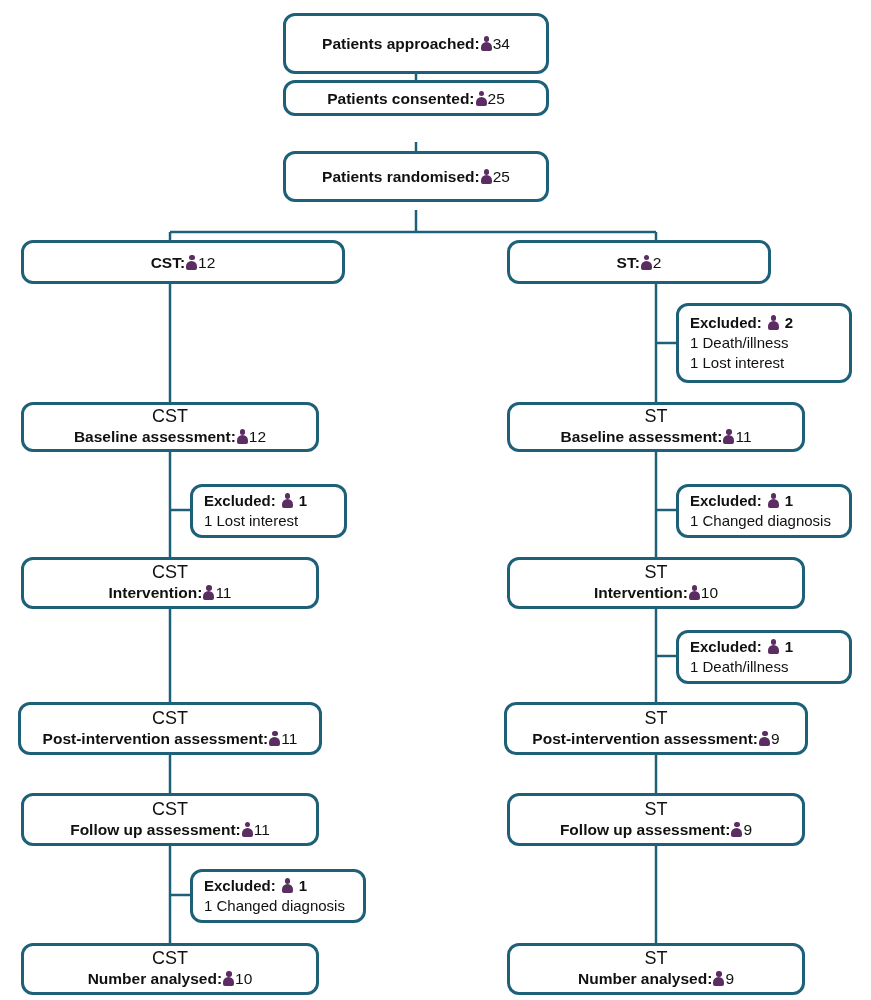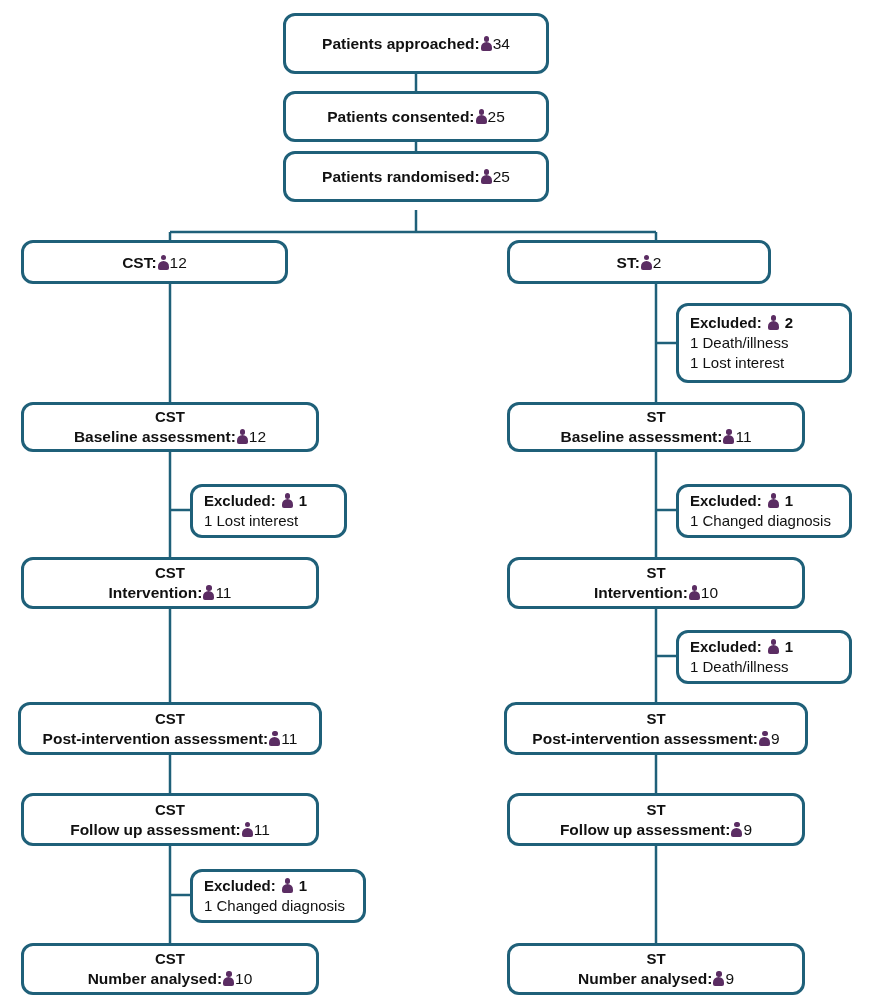--- a/index.html
+++ b/index.html
@@ -31,22 +31,22 @@
     border: 3px solid #1F6079;
     border-radius: 12px;
     display: flex;
     flex-direction: column;
     align-items: center;
     justify-content: center;
     color: #111111;
     z-index: 2;
   }
   .node .line1 {
-    font-weight: bold;
-    font-size: 15px;
+    font-weight: normal;
+    font-size: 18px;
     line-height: 19px;
     white-space: nowrap;
   }
   .node .line2 {
     font-weight: bold;
     font-size: 15.5px;
     line-height: 21px;
     white-space: nowrap;
     display: flex;
     align-items: center;
@@ -156,37 +156,37 @@
   </svg>
 
   <div class="node single" style="left:283px; top:13px; width:266px; height:61px;">
     <div class="line2">
       <span>Patients approached:</span>
       <span class="person"></span>
       <span class="count">34</span>
     </div>
   </div>
 
-  <div class="node single" style="left:283px; top:91px; width:266px; height:51px;">
+  <div class="node single" style="left:283px; top:80px; width:266px; height:36px;">
     <div class="line2">
       <span>Patients consented:</span>
       <span class="person"></span>
       <span class="count">25</span>
     </div>
   </div>
 
   <div class="node single" style="left:283px; top:151px; width:266px; height:51px;">
     <div class="line2">
       <span>Patients randomised:</span>
       <span class="person"></span>
       <span class="count">25</span>
     </div>
   </div>
 
-  <div class="node single" style="left:21px; top:240px; width:267px; height:44px;">
+  <div class="node single" style="left:21px; top:240px; width:324px; height:44px;">
     <div class="line2">
       <span>CST:</span>
       <span class="person"></span>
       <span class="count">12</span>
     </div>
   </div>
 
   <div class="node single" style="left:507px; top:240px; width:264px; height:44px;">
     <div class="line2">
       <span>ST:</span>

